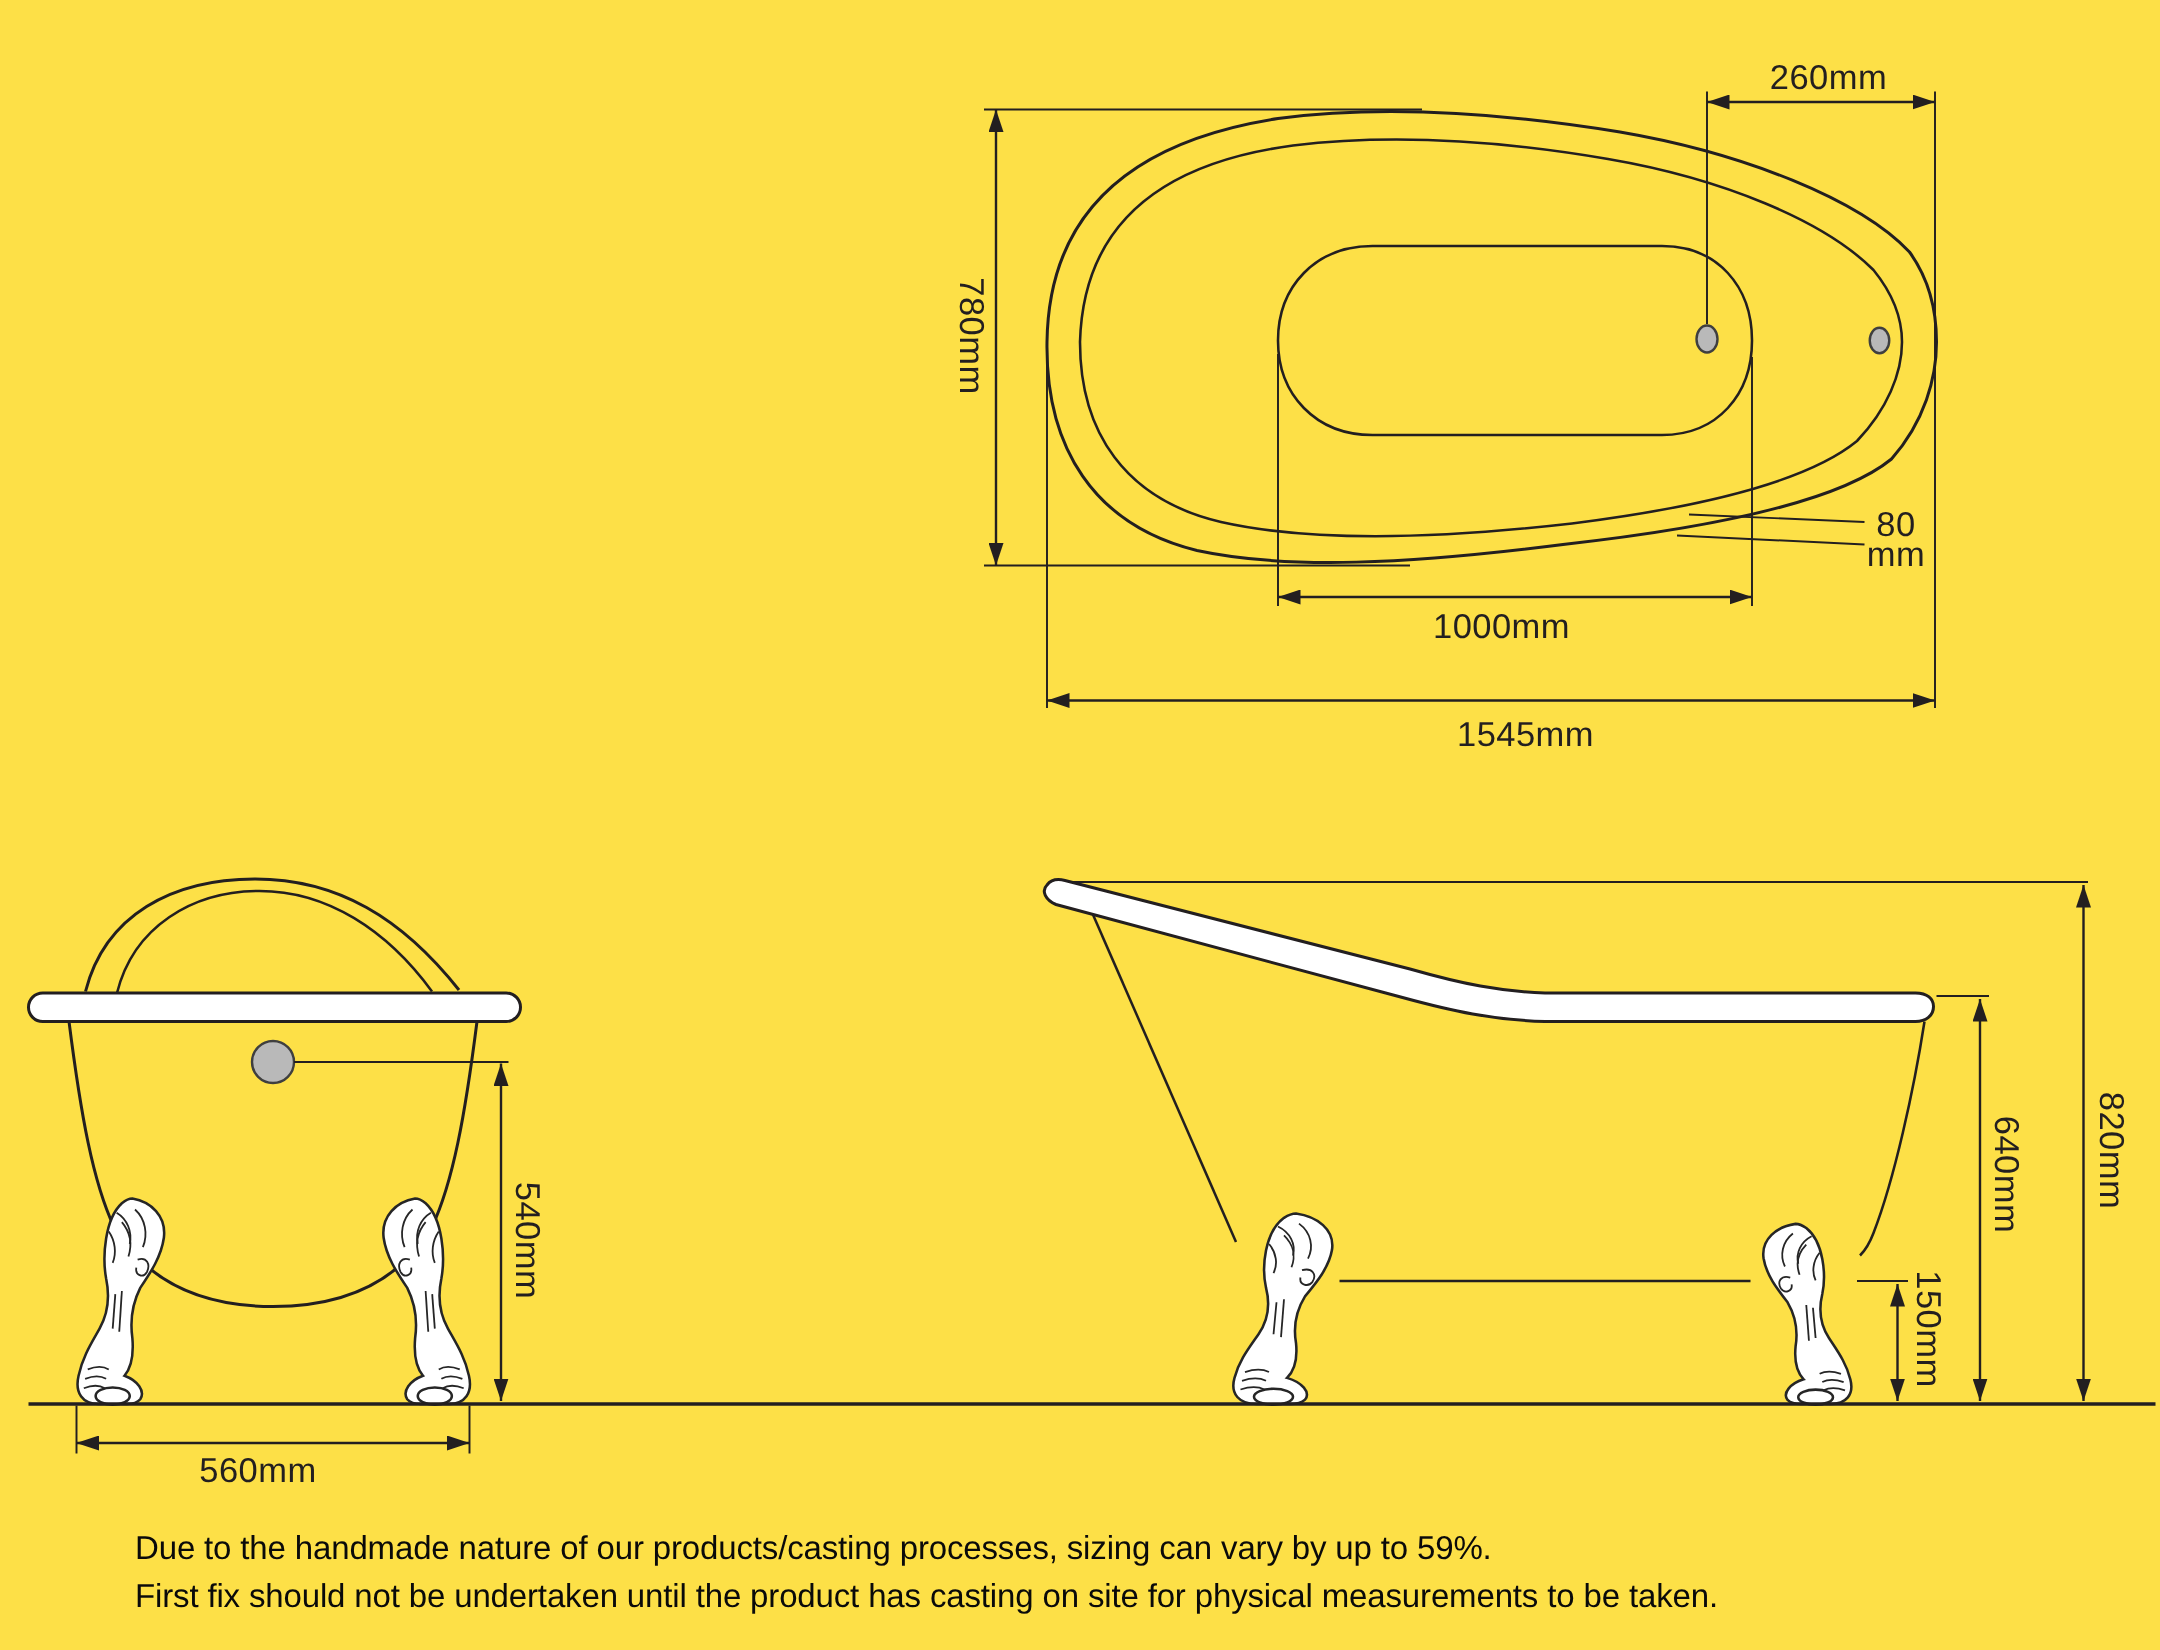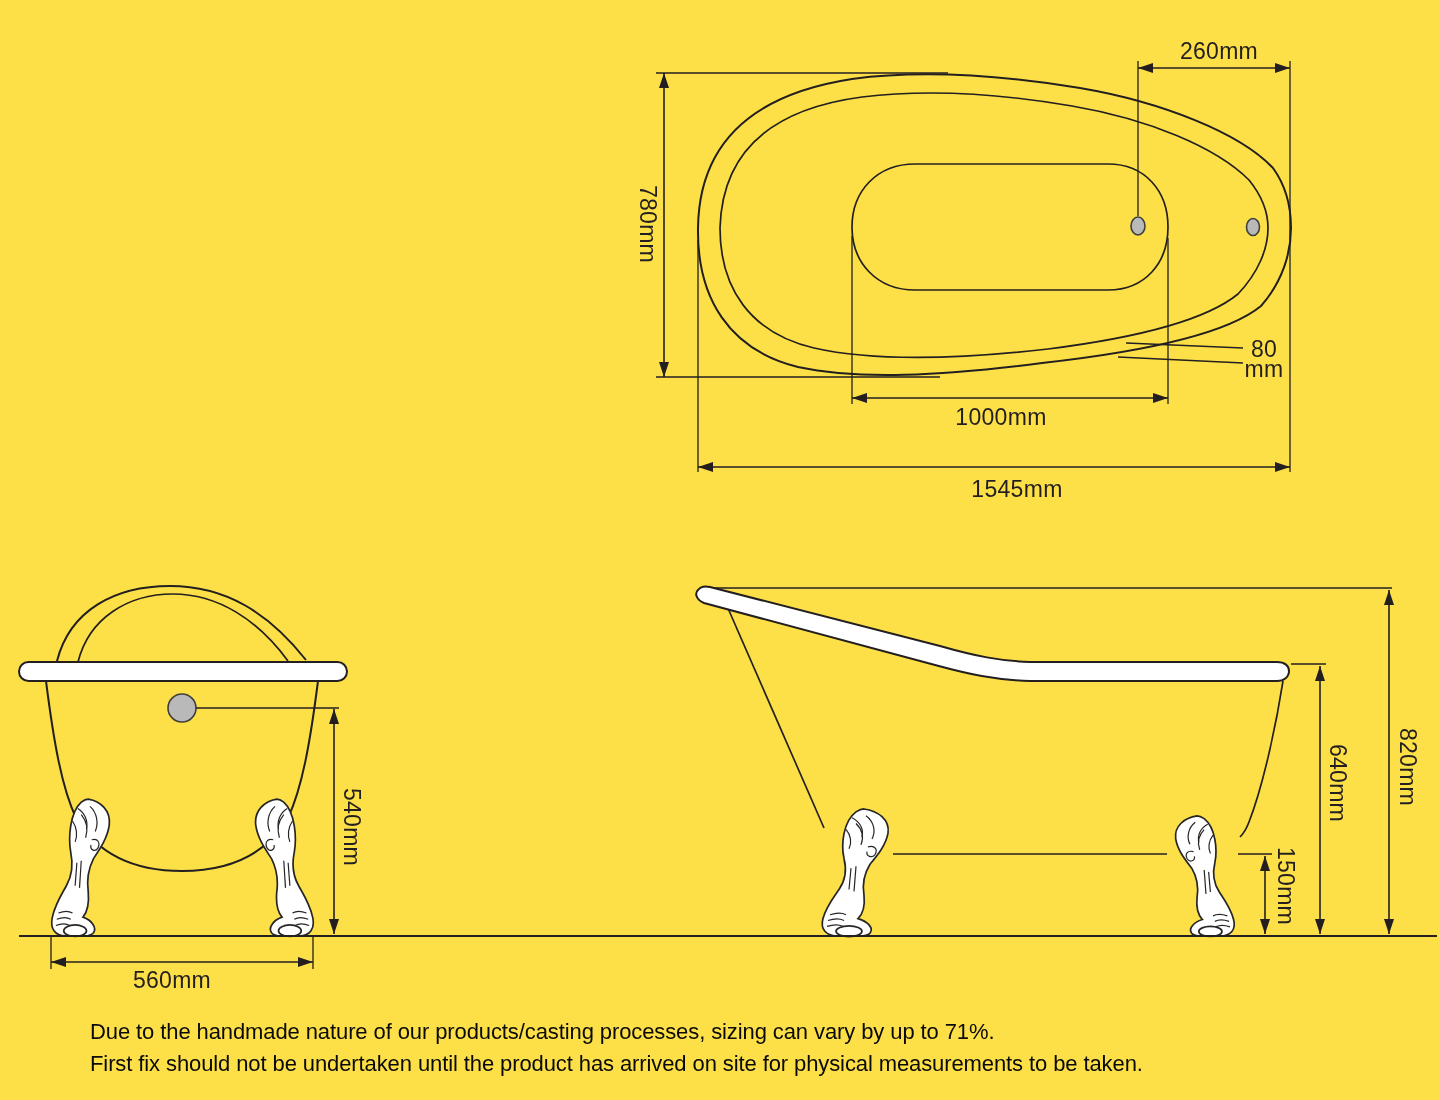--- a/index.html
+++ b/index.html
@@ -144,17 +144,17 @@
     <g>
       <line class="dim" x1="1265" y1="856" x2="1265" y2="934" marker-start="url(#arr)" marker-end="url(#arr)"></line>
       <text x="1286" y="886" text-anchor="middle" dominant-baseline="central" transform="rotate(90 1286 886)">150mm</text>
     </g>
   </g>
 
   <line class="ground" x1="19" y1="936" x2="1437" y2="936"></line>
 </svg>
 
 <div class="notes">
-  <div>Due to the handmade nature of our products/casting processes, sizing can vary by up to 71%.</div>
-  <div>First fix should not be undertaken until the product has arrived on site for physical measurements to be taken.</div>
+  <div>Due to the handmade nature of our products/casting processes, sizing can vary by up to 59%.</div>
+  <div>First fix should not be undertaken until the product has casting on site for physical measurements to be taken.</div>
 </div>
 
 </div>
 
 </body></html>

